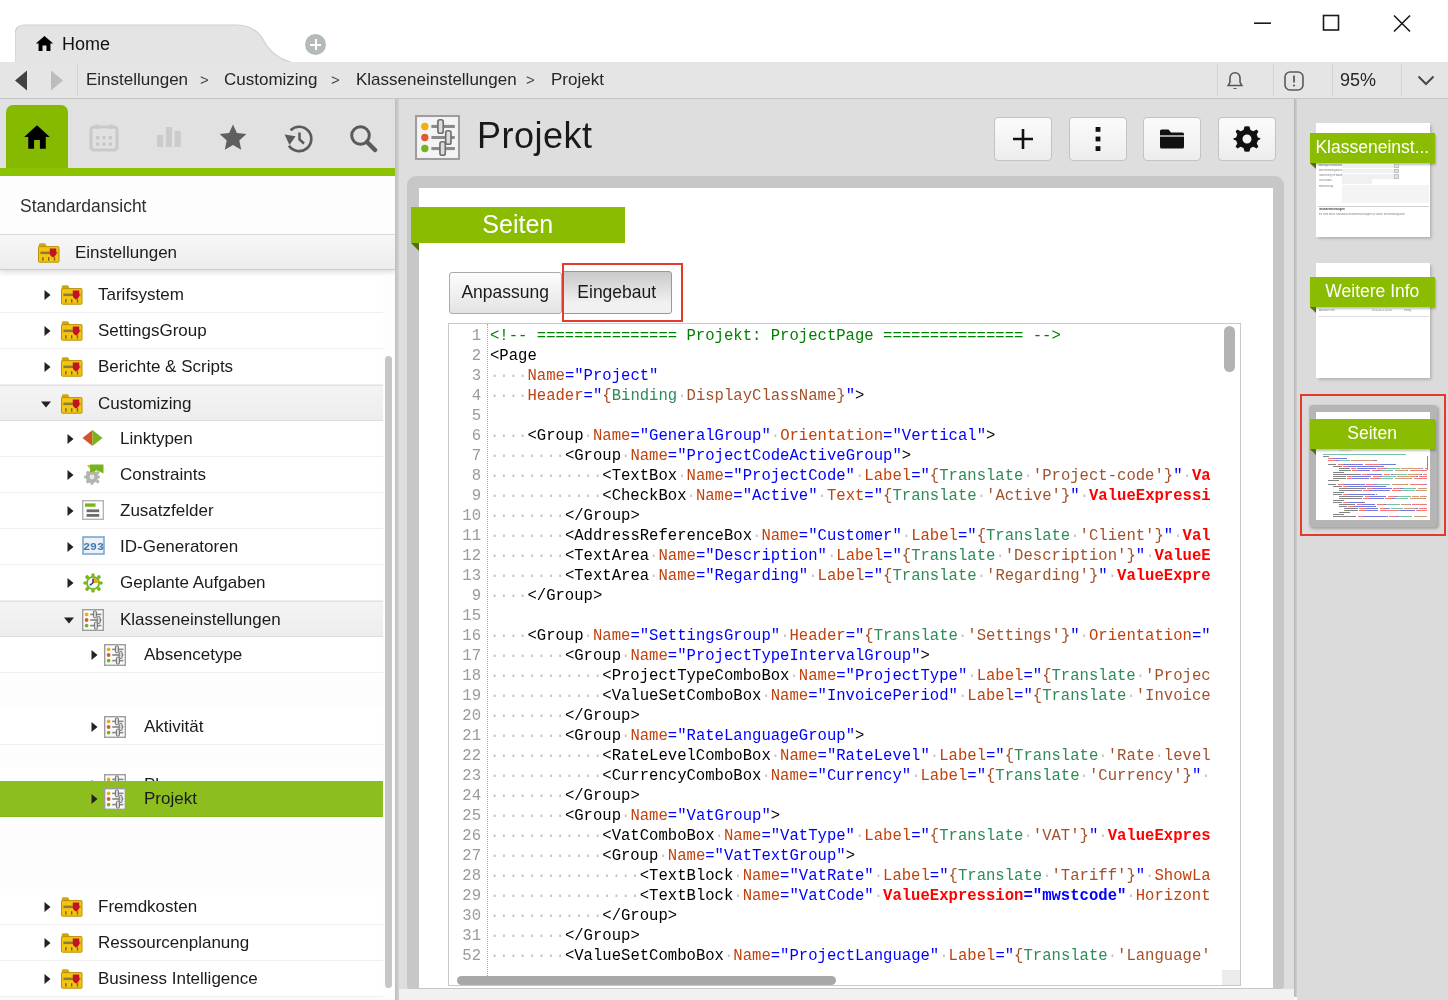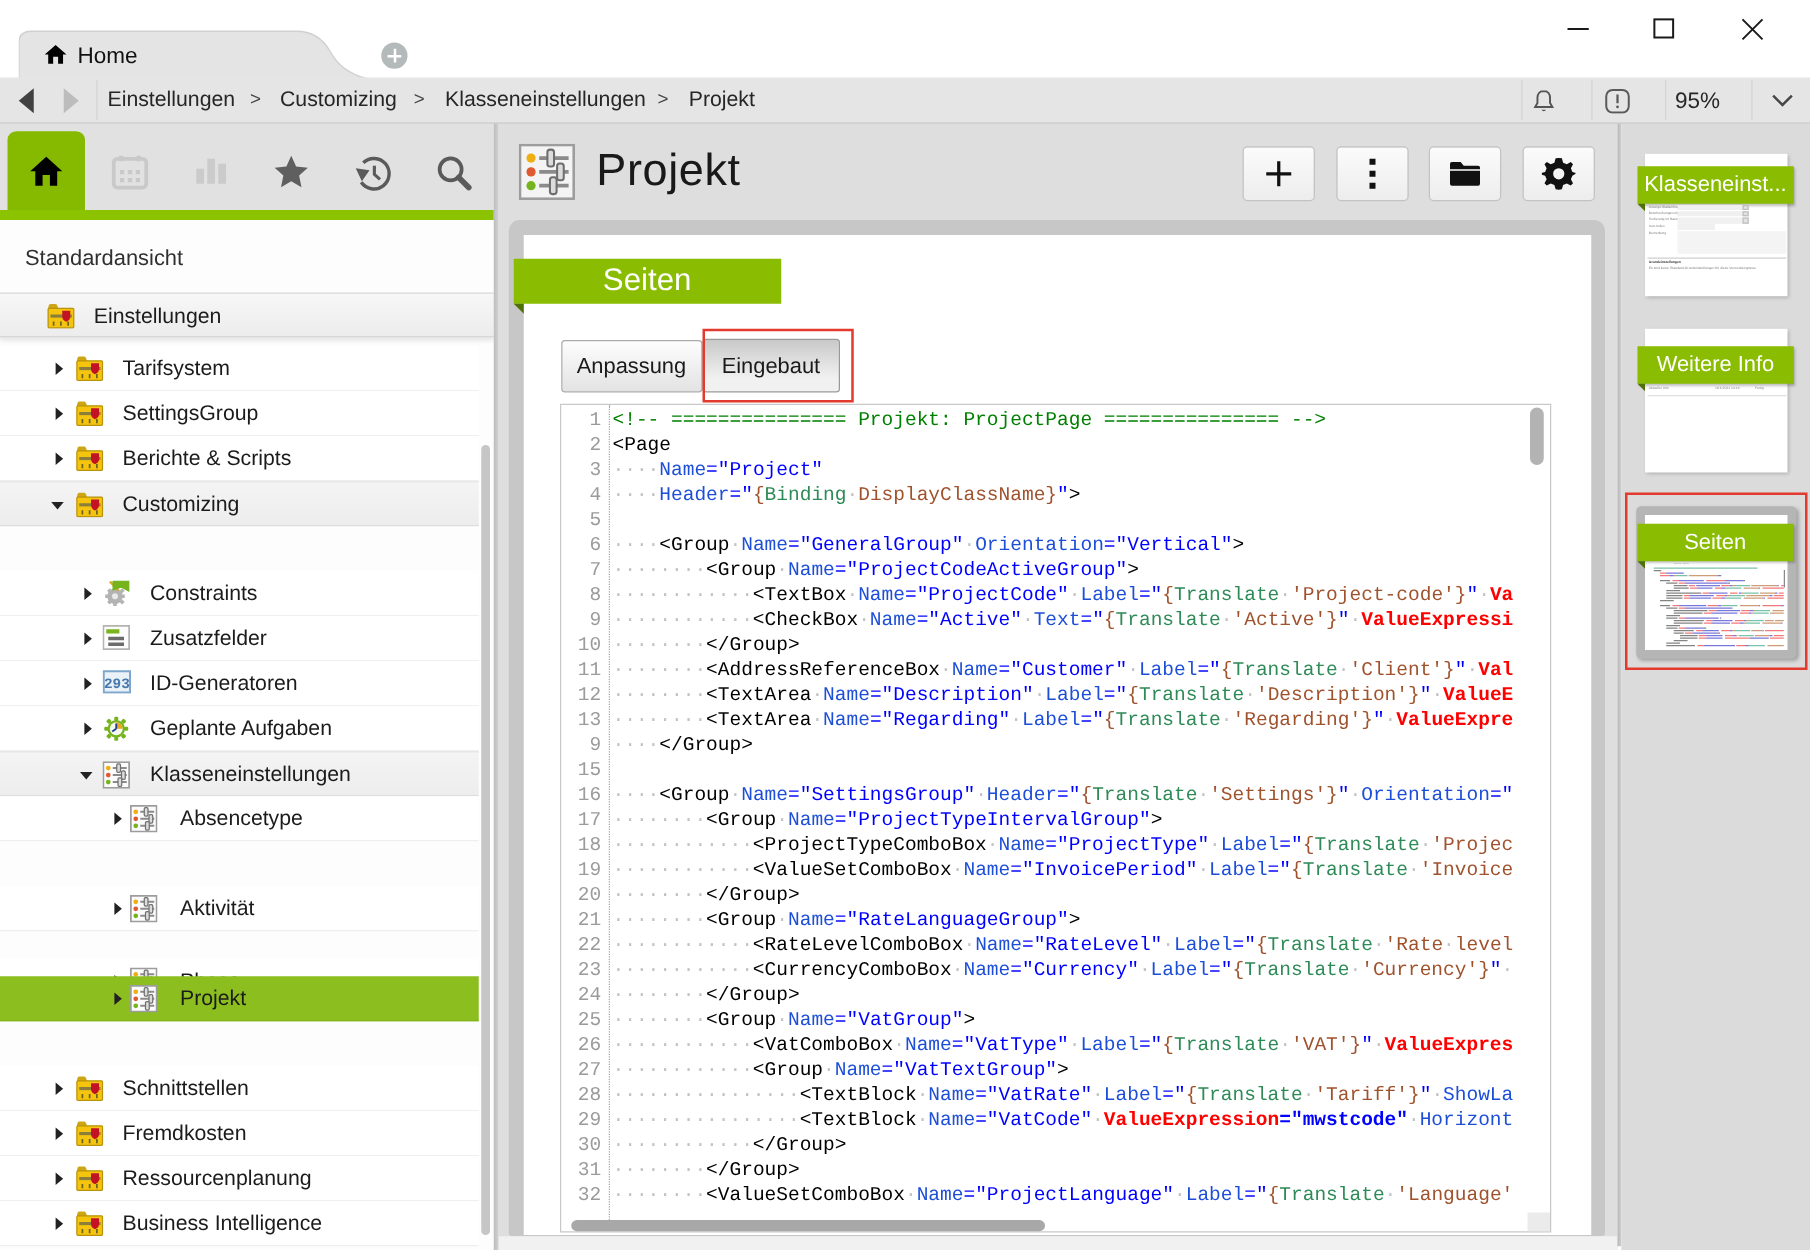--- a/index.html
+++ b/index.html
@@ -88,21 +88,21 @@
   background:#fff; border:1px solid #c9c9c9; }
 #gutter { position:absolute; left:447.5px; top:325.8px; width:33.5px; text-align:right;
   font-family:"Liberation Mono", monospace; font-size:15.6px; line-height:20px; color:#9b9b9b; }
 #dotrule { position:absolute; left:486.5px; top:324px; height:660px; width:0; border-left:1px dotted #a8a8a8; }
 #codeclip { position:absolute; left:490px; top:325.8px; width:728px; height:644px; overflow:hidden; }
 #codebody { font-family:"Liberation Mono", monospace; font-size:15.6px; line-height:20px; color:#000;
   white-space:pre; }
 .cl { height:20px; }
 #codebody i { font-style:normal; color:#c3c3c3; }
 #codebody s { text-decoration:none; }
-s.k { color:#000; } s.r { color:#1d4ed8; } s.b { color:#00f; }
+s.k { color:#000; } s.r { color:#c2410c; } s.b { color:#00f; }
 s.g { color:#2e8b57; } s.c { color:#008000; } s.n { color:#a0522d; }
 s.B { color:#f00; font-weight:bold; } s.Y { color:#00f; font-weight:bold; }
 #vscroll { position:absolute; left:1223.5px; top:326px; width:11.5px; height:46px; background:#b3b3b3; border-radius:6px; }
 #hscroll { position:absolute; left:457px; top:975.5px; width:379px; height:9px; background:#a8a8a8; border-radius:4.5px; }
 #scorner { position:absolute; left:1222px; top:969.5px; width:18px; height:15px; background:#ebebeb; }
 #bstrip { position:absolute; left:399px; top:989px; width:895px; height:11px; background:#f1f1f1; }
 
 
 .card { position:absolute; background:#fff; box-shadow:1.5px 1.5px 3px rgba(0,0,0,0.22); }
 .rbanner { position:absolute; left:1309.7px; width:125.3px; height:30px; background:#8abd01;
@@ -293,20 +293,32 @@
           <rect x="1.5" y="4.6" width="20.5" height="15.6" rx="0.8" fill="#f4c40f" stroke="#b89308" stroke-width="1"></rect>
           <rect x="3.4" y="9.6" width="17" height="2.5" fill="#8b7d3a"></rect>
           <path d="M12.8 6.6 h6.4 v4.6 q0 2.9-3.2 4.2 q-3.2-1.3-3.2-4.2 Z" fill="#c41225"></path>
           <rect x="5.2" y="15.2" width="1.4" height="3.4" fill="#6e6424"></rect>
           <rect x="11" y="15.2" width="1.4" height="3.4" fill="#6e6424"></rect>
           <rect x="16.8" y="15.2" width="1.4" height="3.4" fill="#6e6424"></rect>
         </svg>
       </span>
       <span class="tlb" style="left:98px">Customizing</span>
     </div>
+    <div class="trow" style="top:421.0px">
+      <svg class="tar" style="left:64px" width="12" height="12" viewBox="0 0 12 12">
+        <path d="M3.5 1 L9.5 6 L3.5 11 Z" fill="#222"></path>
+      </svg>
+      <span class="tic" style="left:82px">
+        <svg width="21" height="20" viewBox="0 0 21 20">
+          <path d="M10.5 2 L10.5 18 L0.5 10 Z" fill="#d6522a"></path>
+          <path d="M10.5 2 L20.5 10 L10.5 18 Z" fill="#7ab41c"></path>
+        </svg>
+      </span>
+      <span class="tlb" style="left:120px">Linktypen</span>
+    </div>
     <div class="trow" style="top:457.0px">
       <svg class="tar" style="left:64px" width="12" height="12" viewBox="0 0 12 12">
         <path d="M3.5 1 L9.5 6 L3.5 11 Z" fill="#222"></path>
       </svg>
       <span class="tic" style="left:82px">
         <svg width="22" height="22" viewBox="0 0 22 22">
           <g fill="#b3b3b3">
             <circle cx="10" cy="13" r="6.2"></circle>
             <rect x="8.6" y="5.2" width="2.8" height="3"></rect>
             <rect x="8.6" y="17.8" width="2.8" height="3"></rect>
@@ -487,37 +499,20 @@
             <path d="M8.2 16.6 H19.4"></path>
           </g>
           <g fill="#dcdcdc" stroke="#707070" stroke-width="1">
             <rect x="11.4" y="2" width="3" height="6.8" rx="1"></rect>
             <rect x="15.2" y="7.6" width="3" height="6.8" rx="1"></rect>
             <rect x="12.4" y="13.2" width="3" height="6.8" rx="1"></rect>
           </g>
         </svg>
       </span>
       <span class="tlb" style="left:144px">Projekt</span>
-    </div>
-    <div class="trow" style="top:853.0px">
-      <svg class="tar" style="left:41px" width="12" height="12" viewBox="0 0 12 12">
-        <path d="M3.5 1 L9.5 6 L3.5 11 Z" fill="#222"></path>
-      </svg>
-      <span class="tic" style="left:60px">
-        <svg width="23" height="21" viewBox="0 0 23 21">
-          <path d="M1.5 5 L1.9 2.6 Q2.1 1.2 3.4 1.2 L7.2 1.2 Q8.3 1.2 8.7 2.2 L9.8 5 Z" fill="#cda515"></path>
-          <rect x="1.5" y="4.6" width="20.5" height="15.6" rx="0.8" fill="#f4c40f" stroke="#b89308" stroke-width="1"></rect>
-          <rect x="3.4" y="9.6" width="17" height="2.5" fill="#8b7d3a"></rect>
-          <path d="M12.8 6.6 h6.4 v4.6 q0 2.9-3.2 4.2 q-3.2-1.3-3.2-4.2 Z" fill="#c41225"></path>
-          <rect x="5.2" y="15.2" width="1.4" height="3.4" fill="#6e6424"></rect>
-          <rect x="11" y="15.2" width="1.4" height="3.4" fill="#6e6424"></rect>
-          <rect x="16.8" y="15.2" width="1.4" height="3.4" fill="#6e6424"></rect>
-        </svg>
-      </span>
-      <span class="tlb" style="left:98px">Schnittstellen</span>
     </div>
     <div class="trow" style="top:889.0px">
       <svg class="tar" style="left:41px" width="12" height="12" viewBox="0 0 12 12">
         <path d="M3.5 1 L9.5 6 L3.5 11 Z" fill="#222"></path>
       </svg>
       <span class="tic" style="left:60px">
         <svg width="23" height="21" viewBox="0 0 23 21">
           <path d="M1.5 5 L1.9 2.6 Q2.1 1.2 3.4 1.2 L7.2 1.2 Q8.3 1.2 8.7 2.2 L9.8 5 Z" fill="#cda515"></path>
           <rect x="1.5" y="4.6" width="20.5" height="15.6" rx="0.8" fill="#f4c40f" stroke="#b89308" stroke-width="1"></rect>
           <rect x="3.4" y="9.6" width="17" height="2.5" fill="#8b7d3a"></rect>
@@ -652,21 +647,21 @@
 <div>22</div>
 <div>23</div>
 <div>24</div>
 <div>25</div>
 <div>26</div>
 <div>27</div>
 <div>28</div>
 <div>29</div>
 <div>30</div>
 <div>31</div>
-<div>32</div>
+<div>52</div>
     </div>
 <div id="dotrule"></div>
 <div id="codeclip">
       <div id="codebody"><div class="cl"><s class="c">&lt;!-- =============== Projekt: ProjectPage =============== --&gt;</s></div><div class="cl"><s class="k">&lt;Page</s></div><div class="cl"><i>····</i><s class="r">Name</s><s class="b">="Project"</s></div><div class="cl"><i>····</i><s class="r">Header</s><s class="b">="</s><s class="n">{</s><s class="g">Binding</s><i>·</i><s class="n">DisplayClassName}</s><s class="b">"</s><s class="k">&gt;</s></div><div class="cl"></div><div class="cl"><i>····</i><s class="k">&lt;Group</s><i>·</i><s class="r">Name</s><s class="b">="GeneralGroup"</s><i>·</i><s class="r">Orientation</s><s class="b">="Vertical"</s><s class="k">&gt;</s></div><div class="cl"><i>········</i><s class="k">&lt;Group</s><i>·</i><s class="r">Name</s><s class="b">="ProjectCodeActiveGroup"</s><s class="k">&gt;</s></div><div class="cl"><i>············</i><s class="k">&lt;TextBox</s><i>·</i><s class="r">Name</s><s class="b">="ProjectCode"</s><i>·</i><s class="r">Label</s><s class="b">="</s><s class="n">{</s><s class="g">Translate</s><i>·</i><s class="n">'Project-code'}</s><s class="b">"</s><i>·</i><s class="B">Va</s></div><div class="cl"><i>············</i><s class="k">&lt;CheckBox</s><i>·</i><s class="r">Name</s><s class="b">="Active"</s><i>·</i><s class="r">Text</s><s class="b">="</s><s class="n">{</s><s class="g">Translate</s><i>·</i><s class="n">'Active'}</s><s class="b">"</s><i>·</i><s class="B">ValueExpressi</s></div><div class="cl"><i>········</i><s class="k">&lt;/Group&gt;</s></div><div class="cl"><i>········</i><s class="k">&lt;AddressReferenceBox</s><i>·</i><s class="r">Name</s><s class="b">="Customer"</s><i>·</i><s class="r">Label</s><s class="b">="</s><s class="n">{</s><s class="g">Translate</s><i>·</i><s class="n">'Client'}</s><s class="b">"</s><i>·</i><s class="B">Val</s></div><div class="cl"><i>········</i><s class="k">&lt;TextArea</s><i>·</i><s class="r">Name</s><s class="b">="Description"</s><i>·</i><s class="r">Label</s><s class="b">="</s><s class="n">{</s><s class="g">Translate</s><i>·</i><s class="n">'Description'}</s><s class="b">"</s><i>·</i><s class="B">ValueE</s></div><div class="cl"><i>········</i><s class="k">&lt;TextArea</s><i>·</i><s class="r">Name</s><s class="b">="Regarding"</s><i>·</i><s class="r">Label</s><s class="b">="</s><s class="n">{</s><s class="g">Translate</s><i>·</i><s class="n">'Regarding'}</s><s class="b">"</s><i>·</i><s class="B">ValueExpre</s></div><div class="cl"><i>····</i><s class="k">&lt;/Group&gt;</s></div><div class="cl"></div><div class="cl"><i>····</i><s class="k">&lt;Group</s><i>·</i><s class="r">Name</s><s class="b">="SettingsGroup"</s><i>·</i><s class="r">Header</s><s class="b">="</s><s class="n">{</s><s class="g">Translate</s><i>·</i><s class="n">'Settings'}</s><s class="b">"</s><i>·</i><s class="r">Orientation</s><s class="b">="</s></div><div class="cl"><i>········</i><s class="k">&lt;Group</s><i>·</i><s class="r">Name</s><s class="b">="ProjectTypeIntervalGroup"</s><s class="k">&gt;</s></div><div class="cl"><i>············</i><s class="k">&lt;ProjectTypeComboBox</s><i>·</i><s class="r">Name</s><s class="b">="ProjectType"</s><i>·</i><s class="r">Label</s><s class="b">="</s><s class="n">{</s><s class="g">Translate</s><i>·</i><s class="n">'Projec</s></div><div class="cl"><i>············</i><s class="k">&lt;ValueSetComboBox</s><i>·</i><s class="r">Name</s><s class="b">="InvoicePeriod"</s><i>·</i><s class="r">Label</s><s class="b">="</s><s class="n">{</s><s class="g">Translate</s><i>·</i><s class="n">'Invoice</s></div><div class="cl"><i>········</i><s class="k">&lt;/Group&gt;</s></div><div class="cl"><i>········</i><s class="k">&lt;Group</s><i>·</i><s class="r">Name</s><s class="b">="RateLanguageGroup"</s><s class="k">&gt;</s></div><div class="cl"><i>············</i><s class="k">&lt;RateLevelComboBox</s><i>·</i><s class="r">Name</s><s class="b">="RateLevel"</s><i>·</i><s class="r">Label</s><s class="b">="</s><s class="n">{</s><s class="g">Translate</s><i>·</i><s class="n">'Rate</s><i>·</i><s class="n">level</s></div><div class="cl"><i>············</i><s class="k">&lt;CurrencyComboBox</s><i>·</i><s class="r">Name</s><s class="b">="Currency"</s><i>·</i><s class="r">Label</s><s class="b">="</s><s class="n">{</s><s class="g">Translate</s><i>·</i><s class="n">'Currency'}</s><s class="b">"</s><i>·</i></div><div class="cl"><i>········</i><s class="k">&lt;/Group&gt;</s></div><div class="cl"><i>········</i><s class="k">&lt;Group</s><i>·</i><s class="r">Name</s><s class="b">="VatGroup"</s><s class="k">&gt;</s></div><div class="cl"><i>············</i><s class="k">&lt;VatComboBox</s><i>·</i><s class="r">Name</s><s class="b">="VatType"</s><i>·</i><s class="r">Label</s><s class="b">="</s><s class="n">{</s><s class="g">Translate</s><i>·</i><s class="n">'VAT'}</s><s class="b">"</s><i>·</i><s class="B">ValueExpres</s></div><div class="cl"><i>············</i><s class="k">&lt;Group</s><i>·</i><s class="r">Name</s><s class="b">="VatTextGroup"</s><s class="k">&gt;</s></div><div class="cl"><i>················</i><s class="k">&lt;TextBlock</s><i>·</i><s class="r">Name</s><s class="b">="VatRate"</s><i>·</i><s class="r">Label</s><s class="b">="</s><s class="n">{</s><s class="g">Translate</s><i>·</i><s class="n">'Tariff'}</s><s class="b">"</s><i>·</i><s class="r">ShowLa</s></div><div class="cl"><i>················</i><s class="k">&lt;TextBlock</s><i>·</i><s class="r">Name</s><s class="b">="VatCode"</s><i>·</i><s class="B">ValueExpression</s><s class="Y">="mwstcode"</s><i>·</i><s class="r">Horizont</s></div><div class="cl"><i>············</i><s class="k">&lt;/Group&gt;</s></div><div class="cl"><i>········</i><s class="k">&lt;/Group&gt;</s></div><div class="cl"><i>········</i><s class="k">&lt;ValueSetComboBox</s><i>·</i><s class="r">Name</s><s class="b">="ProjectLanguage"</s><i>·</i><s class="r">Label</s><s class="b">="</s><s class="n">{</s><s class="g">Translate</s><i>·</i><s class="n">'Language'</s></div></div>
     </div>
 <div id="vscroll"></div>
 <div id="hscroll"></div>
 <div id="scorner"></div>
 <div id="bstrip"></div>
 

